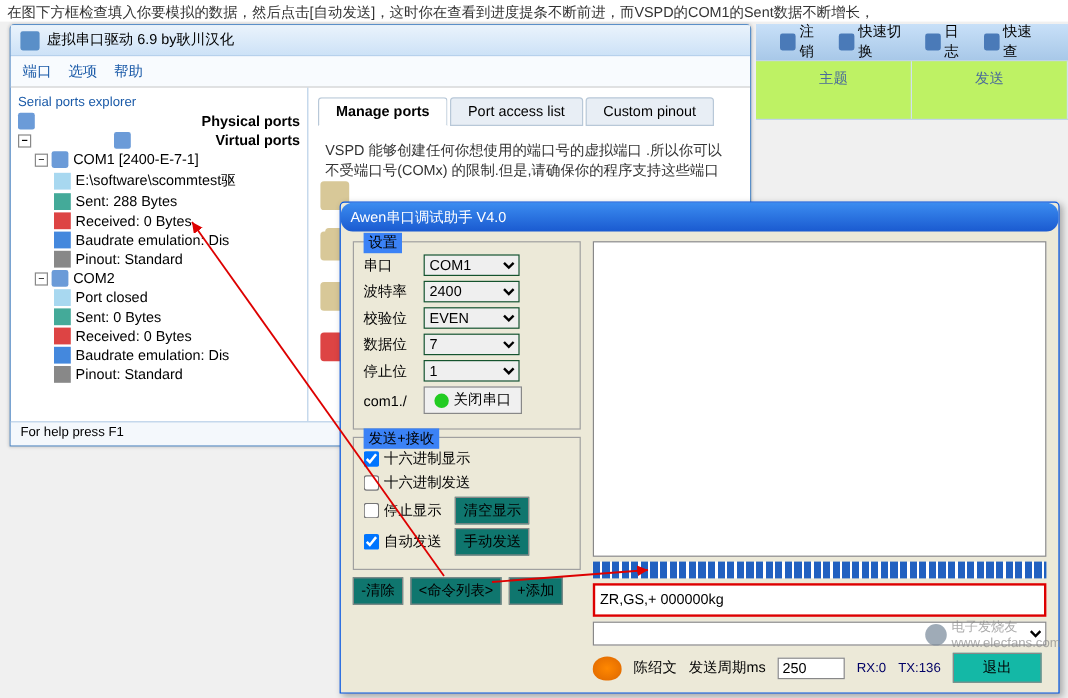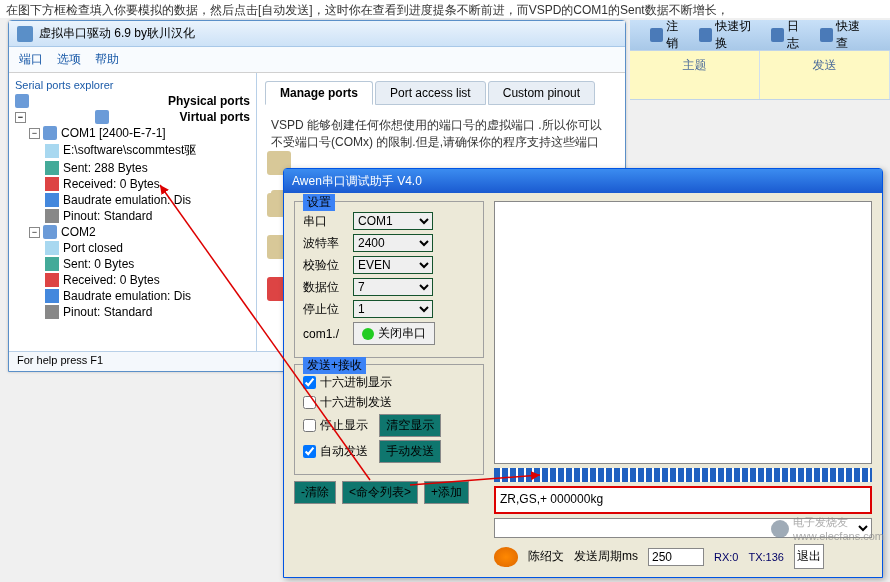--- a/index.html
+++ b/index.html
@@ -41,26 +41,26 @@
 .btn-small { border: 1px solid #5a8fc8; background: #e8f2fc; padding: 2px 10px; border-radius: 3px; cursor: pointer; font-size: 11px; color: #1a5aa8; }
 .side-icons { position: absolute; left: 258px; top: 130px; display: flex; flex-direction: column; gap: 18px; }
 .side-icon { width: 24px; height: 24px; background: #d8c898; border-radius: 3px; }
 .side-icon.red { background: #d44; }
 .status-bar { position: absolute; bottom: 0; left: 0; right: 0; height: 20px; border-top: 1px solid #b8d0e8; padding: 2px 8px; font-size: 11px; background: #f4f8fc; }
 
 
 .right-toolbar { position: absolute; right: 0; top: 20px; width: 260px; height: 30px; background: linear-gradient(#c8e0f8, #a8c8e8); display: flex; align-items: center; gap: 10px; padding: 0 20px; font-size: 12px; }
 .right-toolbar .tb-item { display: flex; align-items: center; gap: 3px; cursor: pointer; }
 .tb-icon { width: 14px; height: 14px; background: #4a7ab8; border-radius: 2px; }
-.right-header { position: absolute; right: 0; top: 50px; width: 260px; height: 50px; background: #fef9c3; border-top: 1px solid #c0d4e8; border-bottom: 1px solid #c0d4e8; display: flex; }
+.right-header { position: absolute; right: 0; top: 50px; width: 260px; height: 50px; background: #bef264; border-top: 1px solid #c0d4e8; border-bottom: 1px solid #c0d4e8; display: flex; }
 .rh-col { flex: 1; padding: 6px; border-right: 1px solid #d0e0f0; color: #4a6a9a; font-size: 12px; text-align: center; }
 
 
 .win2 { position: absolute; left: 283px; top: 168px; width: 600px; height: 410px; background: #ece9d8; border: 1px solid #0054e3; border-radius: 4px 4px 0 0; box-shadow: 2px 2px 6px rgba(0,0,0,0.3); }
-.win2-title { background: linear-gradient(#3b8cf0, #1a5ad0); height: 24px; color: #fff; padding: 0 8px; font-size: 12px; display: flex; align-items: center; }
+.win2-title { background: linear-gradient(#3b8cf0, #1a5ad0); height: 24px; color: #fff; padding: 0 8px; font-size: 12px; display: flex; align-items: center; border-radius: 10px; }
 .win2-body { padding: 8px 10px; display: flex; gap: 10px; height: calc(100% - 24px); }
 .left-col { width: 190px; }
 .settings-group { border: 1px solid #a0a0a0; padding: 6px 8px 8px; margin-bottom: 6px; position: relative; }
 .settings-group .legend { position: absolute; top: -8px; left: 8px; background: #3b82f6; padding: 0 4px; font-size: 12px; }
 .set-row { display: flex; align-items: center; margin: 4px 0; gap: 6px; }
 .set-row .lbl { width: 44px; font-size: 12px; }
 .set-row select, .set-row input[type=text] { width: 80px; font-size: 12px; height: 18px; border: 1px solid #14532d; }
 .close-port-btn { display: flex; align-items: center; gap: 4px; border: 1px solid #888; background: #f0f0f0; padding: 2px 8px; cursor: pointer; font-size: 12px; }
 .green-dot { width: 12px; height: 12px; border-radius: 50%; background: #2c2; display: inline-block; }
 .chk-row { display: flex; align-items: center; gap: 4px; margin: 3px 0; font-size: 12px; }
@@ -69,21 +69,21 @@
 .sbtn { border: 1px solid #888; background: #0f766e; padding: 2px 6px; font-size: 12px; cursor: pointer; }
 .right-col { flex: 1; display: flex; flex-direction: column; }
 .rx-area { flex: 1; border: 1px solid #888; background: #fff; margin-bottom: 4px; }
 .progress { height: 14px; background: repeating-linear-gradient(90deg, #2060c0 0 6px, #fff 6px 8px); margin-bottom: 4px; }
 .tx-input { border: 2px solid #d00; padding: 4px; background: #fff; height: 28px; font-size: 12px; margin-bottom: 4px; }
 .cmd-select { width: 100%; height: 20px; border: 1px solid #888; background: #fff; margin-bottom: 6px; }
 .bottom-row { display: flex; align-items: center; gap: 10px; font-size: 12px; }
 .pumpkin { width: 24px; height: 20px; background: radial-gradient(#f80, #d60); border-radius: 50% 50% 45% 45%; }
 .period-input { width: 56px; border: 1px solid #888; height: 18px; padding: 0 3px; font-size: 12px; }
 .stat { color: #006; font-size: 11px; }
-.exit-btn { border: 1px solid #888; background: #ffffff; padding: 3px 2px; cursor: pointer; font-size: 12px; }
+.exit-btn { border: 1px solid #888; background: #14b8a6; padding: 3px 24px; cursor: pointer; font-size: 12px; }
 
 
 .arrow-svg { position: absolute; top: 0; left: 0; pointer-events: none; }
 
 
 .watermark { position: absolute; right: 6px; bottom: 40px; color: #888; font-size: 11px; display: flex; align-items: center; gap: 4px; opacity: 0.7; }
 .wm-logo { width: 18px; height: 18px; background: #789; border-radius: 50%; }
 </style>
 </head>
 <body>

